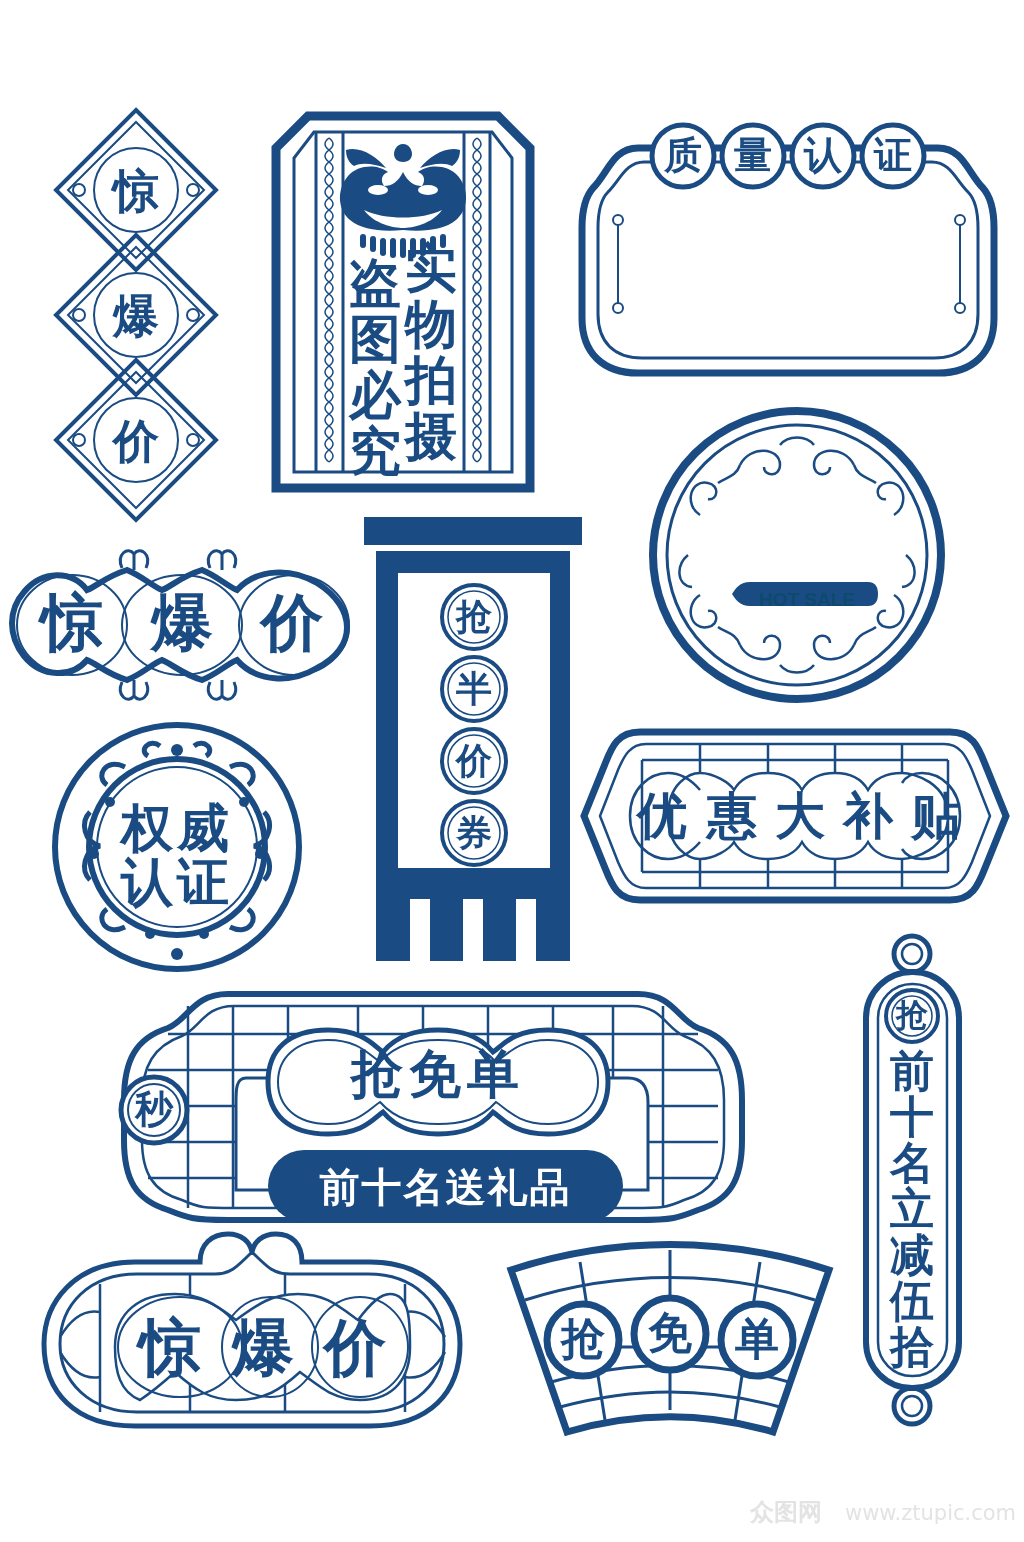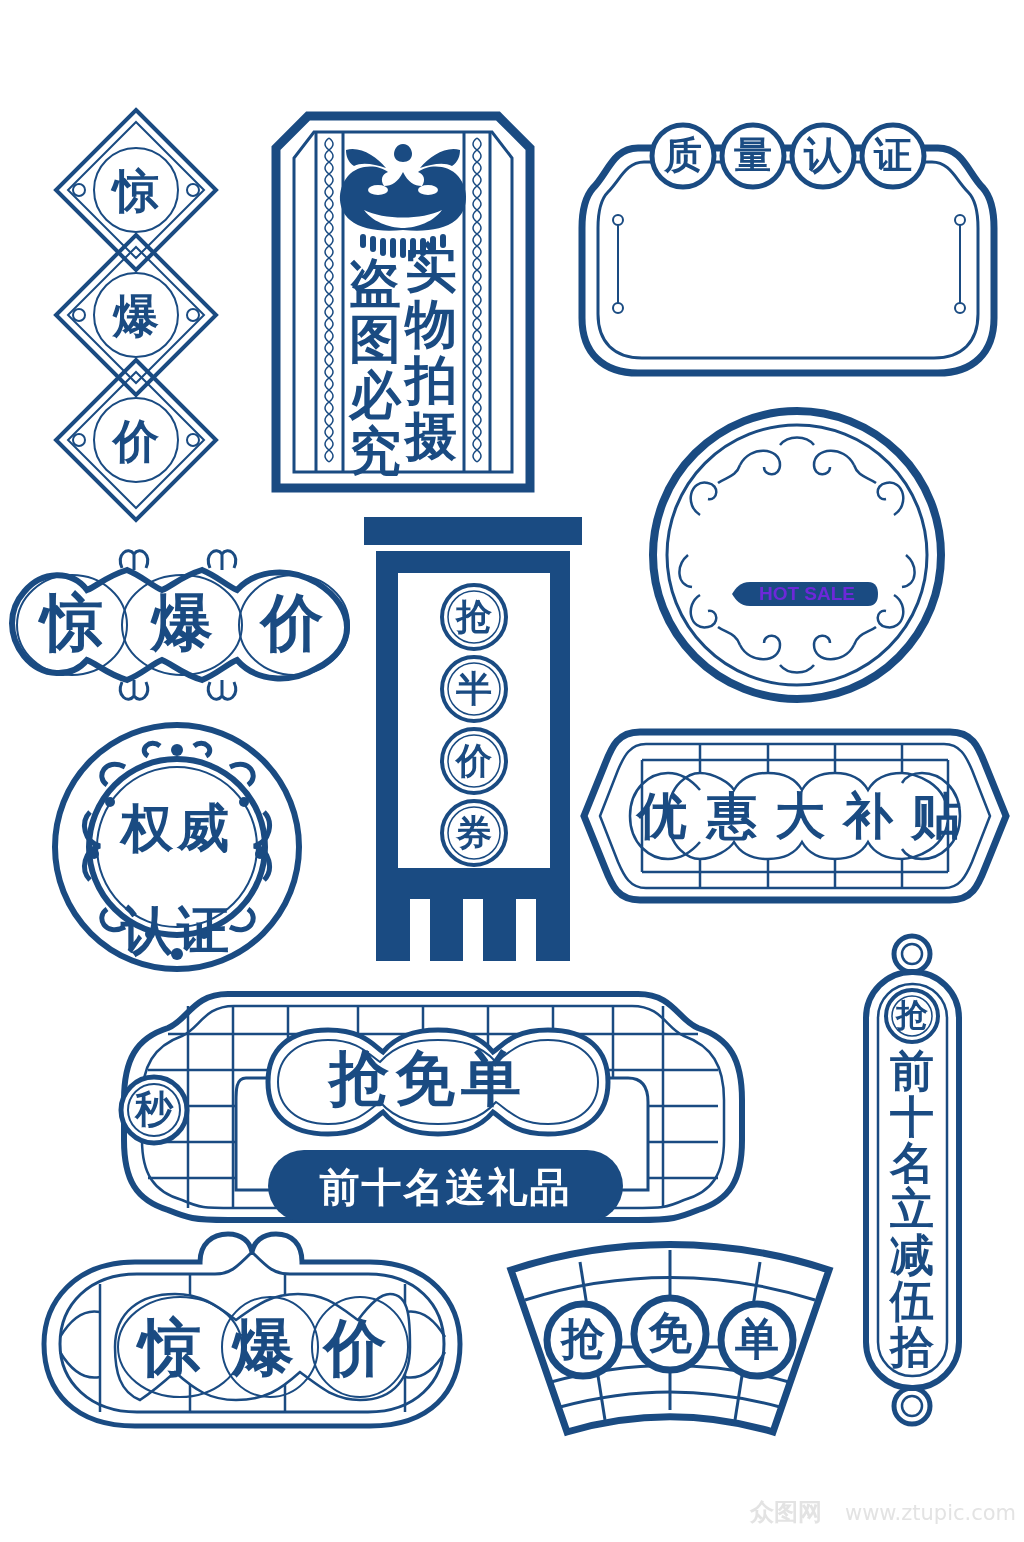--- a/index.html
+++ b/index.html
@@ -127,21 +127,21 @@
       <path d="M140,40 c8,-10 26,-10 34,0"></path>
       <path d="M60,110 c-16,-10 -10,-36 8,-32 c12,2 10,18 0,16 M254,110 c16,-10 10,-36 -8,-32 c-12,2 -10,18 0,16"></path>
       <path d="M48,150 c-12,10 -12,30 4,32 M266,150 c12,10 12,30 -4,32"></path>
       <path d="M60,190 c-16,10 -10,36 8,32 c12,-2 10,-18 0,-16 M254,190 c16,10 10,36 -8,32 c-12,-2 -10,-18 0,-16"></path>
       <path d="M100,240 c10,20 40,18 40,0 c0,-12 -16,-12 -16,-2 M214,240 c-10,20 -40,18 -40,0 c0,-12 16,-12 16,-2"></path>
       <path d="M140,260 c8,10 26,10 34,0"></path>
       <path d="M78,78 c8,-6 18,-6 22,-18 M236,78 c-8,-6 -18,-6 -22,-18 M78,222 c8,6 18,6 22,18 M236,222 c-8,6 -18,6 -22,18"></path>
     </g>
     <path class="fill" d="M110,177 L228,177 C236,177 238,183 238,189 C238,195 236,201 228,201 L110,201 C100,201 96,195 92,189 C96,183 100,177 110,177Z"></path>
   </svg>
-  <div class="txt wtxt" style="left:97px;top:179px;width:140px;font-size:19px;color:#6d28d9;font-family:'Liberation Sans',sans-serif;">HOT SALE</div>
+  <div class="txt wtxt" style="left:97px;top:185px;width:140px;font-size:19px;color:#0c4a6e;font-family:'Liberation Sans',sans-serif;">HOT SALE</div>
 </div>
 
 <div class="abs" style="left:12px;top:538px;width:340px;height:170px;">
   <svg width="340" height="170">
     <path class="stroke" stroke-width="6" d="M115,32 C130,38 140,48 150,52 C160,48 170,38 190,32 C205,38 215,48 225,52 C245,30 280,30 305,45 C345,70 345,110 305,130 C280,145 245,145 225,122 C215,126 205,136 190,142 C170,136 160,126 150,122 C140,126 130,136 115,142 C95,136 85,126 75,122 C60,140 30,140 12,118 C-4,98 -4,72 12,54 C30,32 60,32 75,52 C85,48 95,38 115,32Z"></path>
     <g class="stroke" stroke-width="2">
       <ellipse cx="60" cy="87" rx="55" ry="50"></ellipse>
       <ellipse cx="170" cy="87" rx="60" ry="50"></ellipse>
       <ellipse cx="282" cy="87" rx="55" ry="50"></ellipse>
     </g>
@@ -201,21 +201,21 @@
         <circle cx="127" cy="232" r="6"></circle>
       <circle cx="60" cy="80" r="5"></circle>
         <circle cx="194" cy="80" r="5"></circle>
       <circle cx="44" cy="132" r="5"></circle>
         <circle cx="210" cy="132" r="5"></circle>
       <circle cx="100" cy="212" r="5"></circle>
         <circle cx="154" cy="212" r="5"></circle>
     </g>
   </svg>
   <div class="txt" style="left:52px;top:80px;width:150px;font-size:52px;letter-spacing:4px;">权威</div>
-  <div class="txt" style="left:52px;top:134px;width:150px;font-size:52px;letter-spacing:4px;margin-top:48px;">认证</div>
+  <div class="txt" style="left:52px;top:134px;width:150px;font-size:52px;letter-spacing:4px;">认证</div>
 </div>
 
 <div class="abs" style="left:580px;top:728px;width:430px;height:175px;">
   <svg width="430" height="175">
     <path class="stroke" stroke-width="7" d="M60,4 L370,4 C392,4 398,18 405,36 L426,88 L405,140 C398,158 392,172 370,172 L60,172 C38,172 32,158 25,140 L4,88 L25,36 C32,18 38,4 60,4Z"></path>
     <path class="stroke" stroke-width="2.5" d="M66,16 L364,16 C380,16 386,28 392,42 L410,88 L392,134 C386,148 380,160 364,160 L66,160 C50,160 44,148 38,134 L20,88 L38,42 C44,28 50,16 66,16Z"></path>
     <g class="stroke" stroke-width="2.5">
       <line x1="62" y1="32" x2="368" y2="32"></line>
       <line x1="62" y1="144" x2="368" y2="144"></line>
       <line x1="62" y1="32" x2="62" y2="144"></line>
@@ -257,21 +257,21 @@
       <line x1="545" y1="16" x2="545" y2="218"></line>
     </g>
     <path class="wfill" stroke="#1a4b82" stroke-width="3" d="M128,88 L510,88 C526,88 530,100 530,112 L530,200 L118,200 L118,112 C118,100 118,88 128,88Z"></path>
     <path class="wfill" stroke="#1a4b82" stroke-width="5" d="M210,40 C245,40 255,55 265,62 C280,44 300,40 320,40 C340,40 360,44 375,62 C385,55 395,40 430,40 C470,40 490,60 490,92 C490,124 470,144 430,144 C395,144 385,129 375,122 C360,140 340,144 320,144 C300,144 280,140 265,122 C255,129 245,144 210,144 C170,144 150,124 150,92 C150,60 170,40 210,40Z"></path>
     <path class="stroke" stroke-width="2" d="M210,50 C240,50 250,64 262,72 C278,54 298,50 320,50 C342,50 362,54 378,72 C390,64 400,50 430,50 C462,50 480,68 480,92 C480,116 462,134 430,134 C400,134 390,120 378,112 C362,130 342,134 320,134 C298,134 278,130 262,112 C250,120 240,134 210,134 C178,134 160,116 160,92 C160,68 178,50 210,50Z"></path>
     <rect class="fill" x="150" y="160" width="355" height="72" rx="36"></rect>
     <circle class="wfill" stroke="#1a4b82" stroke-width="5" cx="36" cy="120" r="33"></circle>
     <circle class="stroke" stroke-width="2" cx="36" cy="120" r="26"></circle>
   </svg>
   <div class="txt" style="left:12px;top:100px;width:48px;font-size:38px;">秒</div>
-  <div class="txt" style="left:160px;top:58px;width:300px;font-size:60px;letter-spacing:6px;text-align:center;">抢免单</div>
+  <div class="txt" style="left:170px;top:58px;width:300px;font-size:52px;letter-spacing:6px;text-align:center;">抢免单</div>
   <div class="txt wtxt" style="left:160px;top:177px;width:335px;font-size:40px;letter-spacing:2px;color:#ffffff;">前十名送礼品</div>
 </div>
 
 <div class="abs" style="left:860px;top:930px;width:105px;height:500px;">
   <svg width="105" height="500">
     <circle class="stroke" stroke-width="5" cx="52" cy="24" r="18"></circle>
     <circle class="stroke" stroke-width="2.5" cx="52" cy="24" r="10"></circle>
     <circle class="stroke" stroke-width="5" cx="52" cy="476" r="18"></circle>
     <circle class="stroke" stroke-width="2.5" cx="52" cy="476" r="10"></circle>
     <rect class="stroke" stroke-width="6" x="6" y="42" width="93" height="416" rx="46"></rect>

